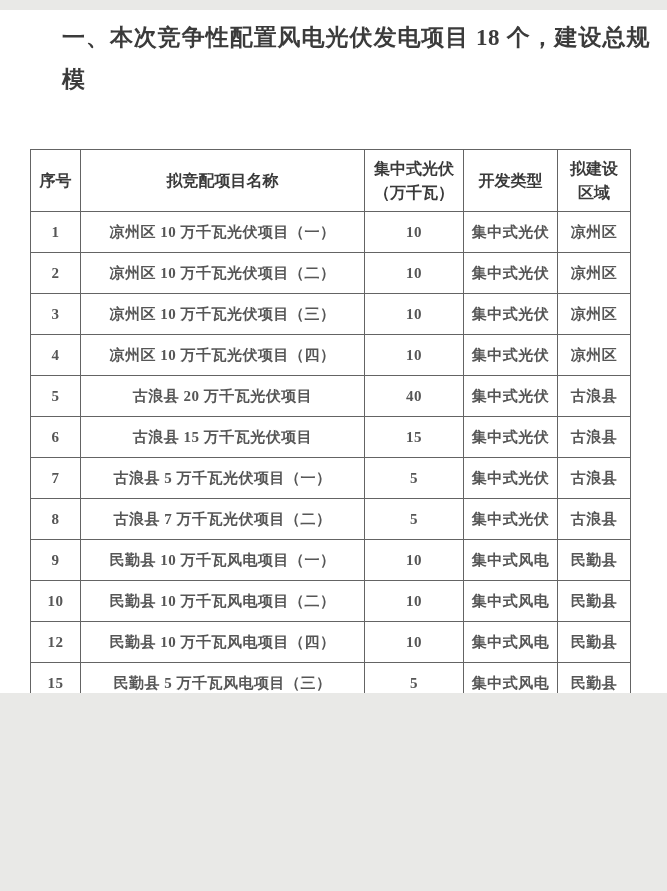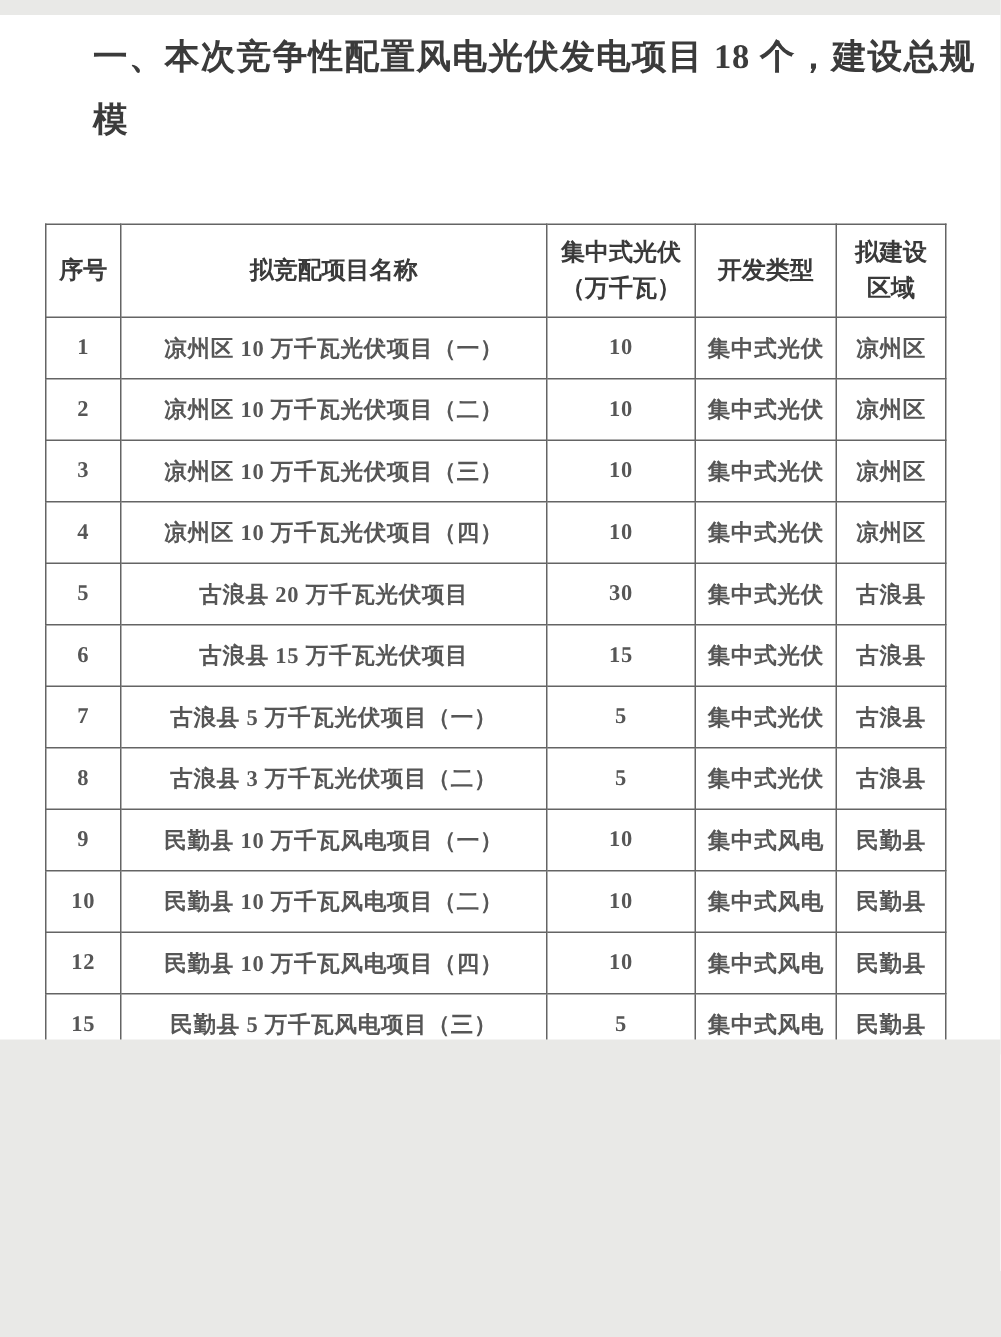--- a/index.html
+++ b/index.html
@@ -160,21 +160,21 @@
     <td>4</td>
     <td>凉州区 10 万千瓦光伏项目（四）</td>
     <td>10</td>
     <td>集中式光伏</td>
     <td>凉州区</td>
   </tr>
 
   <tr>
     <td>5</td>
     <td>古浪县 20 万千瓦光伏项目</td>
-    <td>30</td>
+    <td>40</td>
     <td>集中式光伏</td>
     <td>古浪县</td>
   </tr>
 
   <tr>
     <td>6</td>
     <td>古浪县 15 万千瓦光伏项目</td>
     <td>15</td>
     <td>集中式光伏</td>
     <td>古浪县</td>
@@ -183,21 +183,21 @@
   <tr>
     <td>7</td>
     <td>古浪县 5 万千瓦光伏项目（一）</td>
     <td>5</td>
     <td>集中式光伏</td>
     <td>古浪县</td>
   </tr>
 
   <tr>
     <td>8</td>
-    <td>古浪县 3 万千瓦光伏项目（二）</td>
+    <td>古浪县 7 万千瓦光伏项目（二）</td>
     <td>5</td>
     <td>集中式光伏</td>
     <td>古浪县</td>
   </tr>
 
   <tr>
     <td>9</td>
     <td>民勤县 10 万千瓦风电项目（一）</td>
     <td>10</td>
     <td>集中式风电</td>

